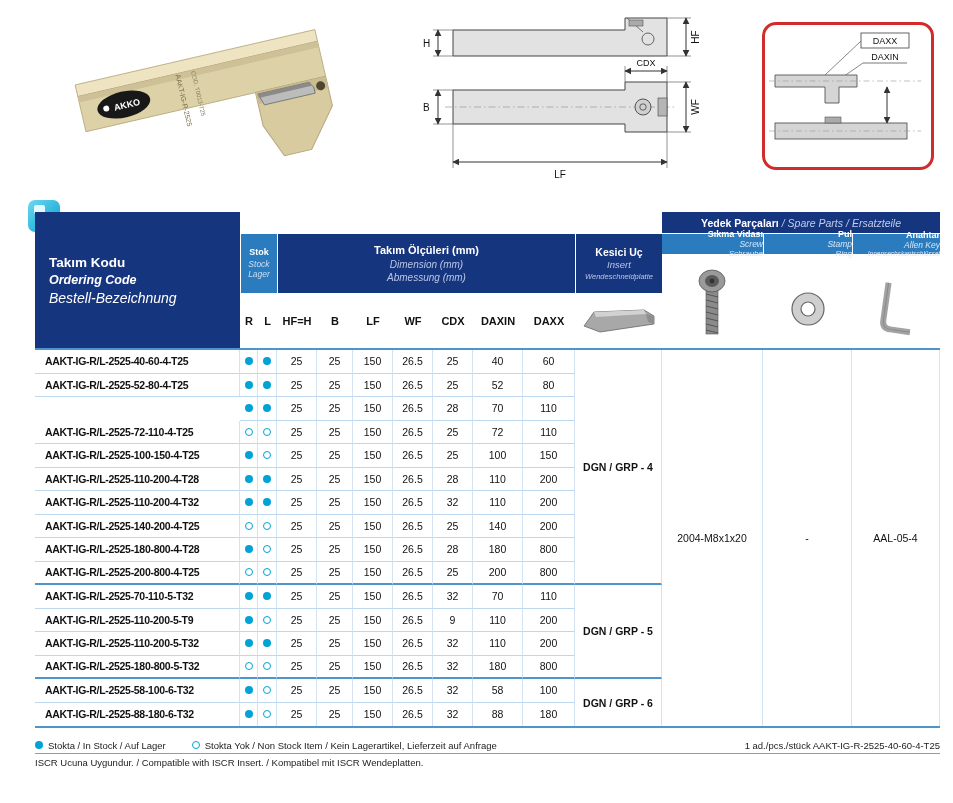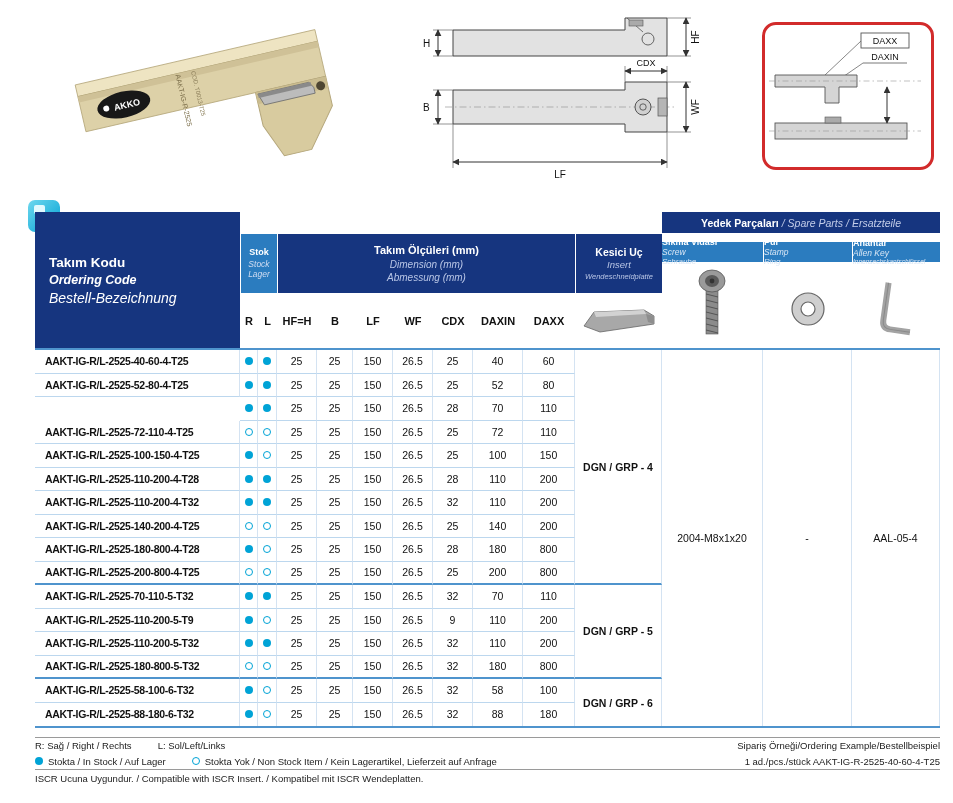--- a/index.html
+++ b/index.html
@@ -32,21 +32,21 @@
   .hd-stok { left:205px; top:22px; width:37px; height:59px; border-left:1px solid #fff; text-align:center; line-height:1.25; }
   .hd-stok .s1 { font-size:9px; font-weight:bold; }
   .hd-stok .s2, .hd-stok .s3 { font-size:8.5px; font-style:italic; color:#cfdcf2; }
   .hd-dims { left:242px; top:22px; width:298px; height:59px; border-left:1px solid #fff; text-align:center; line-height:1.3; }
   .hd-dims .d1 { font-size:11px; font-weight:bold; }
   .hd-dims .d2, .hd-dims .d3 { font-size:10px; font-style:italic; color:#b9c6e6; }
   .hd-insert { left:540px; top:22px; width:87px; height:59px; border-left:1px solid #fff; text-align:center; line-height:1.3; }
   .hd-insert .i1 { font-size:10.5px; font-weight:bold; }
   .hd-insert .i2 { font-size:9.5px; font-style:italic; color:#b9c6e6; }
   .hd-insert .i3 { font-size:7.5px; font-style:italic; color:#b9c6e6; }
-  .small-hd { height:20px; top:30px; text-align:left; line-height:1.15; }
+  .small-hd { height:20px; top:22px; text-align:right; line-height:1.15; }
   .hd-screw { left:627px; width:101px; }
   .hd-pul   { left:728px; width:89px; border-left:1px solid #fff; }
   .hd-key   { left:817px; width:88px; border-left:1px solid #fff; }
   .small-hd .s1 { font-size:9px; font-weight:bold; }
   .small-hd .s2 { font-size:8.5px; font-style:italic; color:#d8e6f5; }
   .small-hd .s3 { font-size:8px; font-style:italic; color:#d8e6f5; }
   .hd-key .s3 { font-size:6.5px; }
   .col-label { position:absolute; top:81px; height:55px; display:flex; align-items:center; justify-content:center;
                font-weight:bold; font-size:11px; color:#111; }
   .hd-img { position:absolute; }
@@ -479,27 +479,20 @@
       <div class="cell num-cell last-row" style="grid-area: 16 / 10;">180</div>
       <div class="cell insert-group group-end" style="grid-area: 1 / 11 / span 10;">DGN / GRP - 4</div>
       <div class="cell insert-group group-end" style="grid-area: 11 / 11 / span 4;">DGN / GRP - 5</div>
       <div class="cell insert-group last-row" style="grid-area: 15 / 11 / span 2;">DGN / GRP - 6</div>
       <div class="cell span-cell last-row" style="grid-area: 1 / 12 / span 16;">2004-M8x1x20</div>
       <div class="cell span-cell last-row" style="grid-area: 1 / 13 / span 16;">-</div>
       <div class="cell span-cell last-row" style="grid-area: 1 / 14 / span 16;">AAL-05-4</div>
     </div>
 
   <div class="tfoot">
-    <div class="f-row f-top">
-      <div class="f-left">
-        <span>R: Sağ / Right / Rechts</span>
-        <span>L: Sol/Left/Links</span>
-      </div>
-      <div class="f-right">Sipariş Örneği/Ordering Example/Bestellbeispiel</div>
-    </div>
     <div class="f-row">
       <div class="f-left">
         <span class="legend-item">
           <span class="dot filled"></span>
           <span>Stokta / In Stock / Auf Lager</span>
         </span>
         <span class="legend-item">
           <span class="dot hollow"></span>
           <span>Stokta Yok / Non Stock Item / Kein Lagerartikel, Lieferzeit auf Anfrage</span>
         </span>

